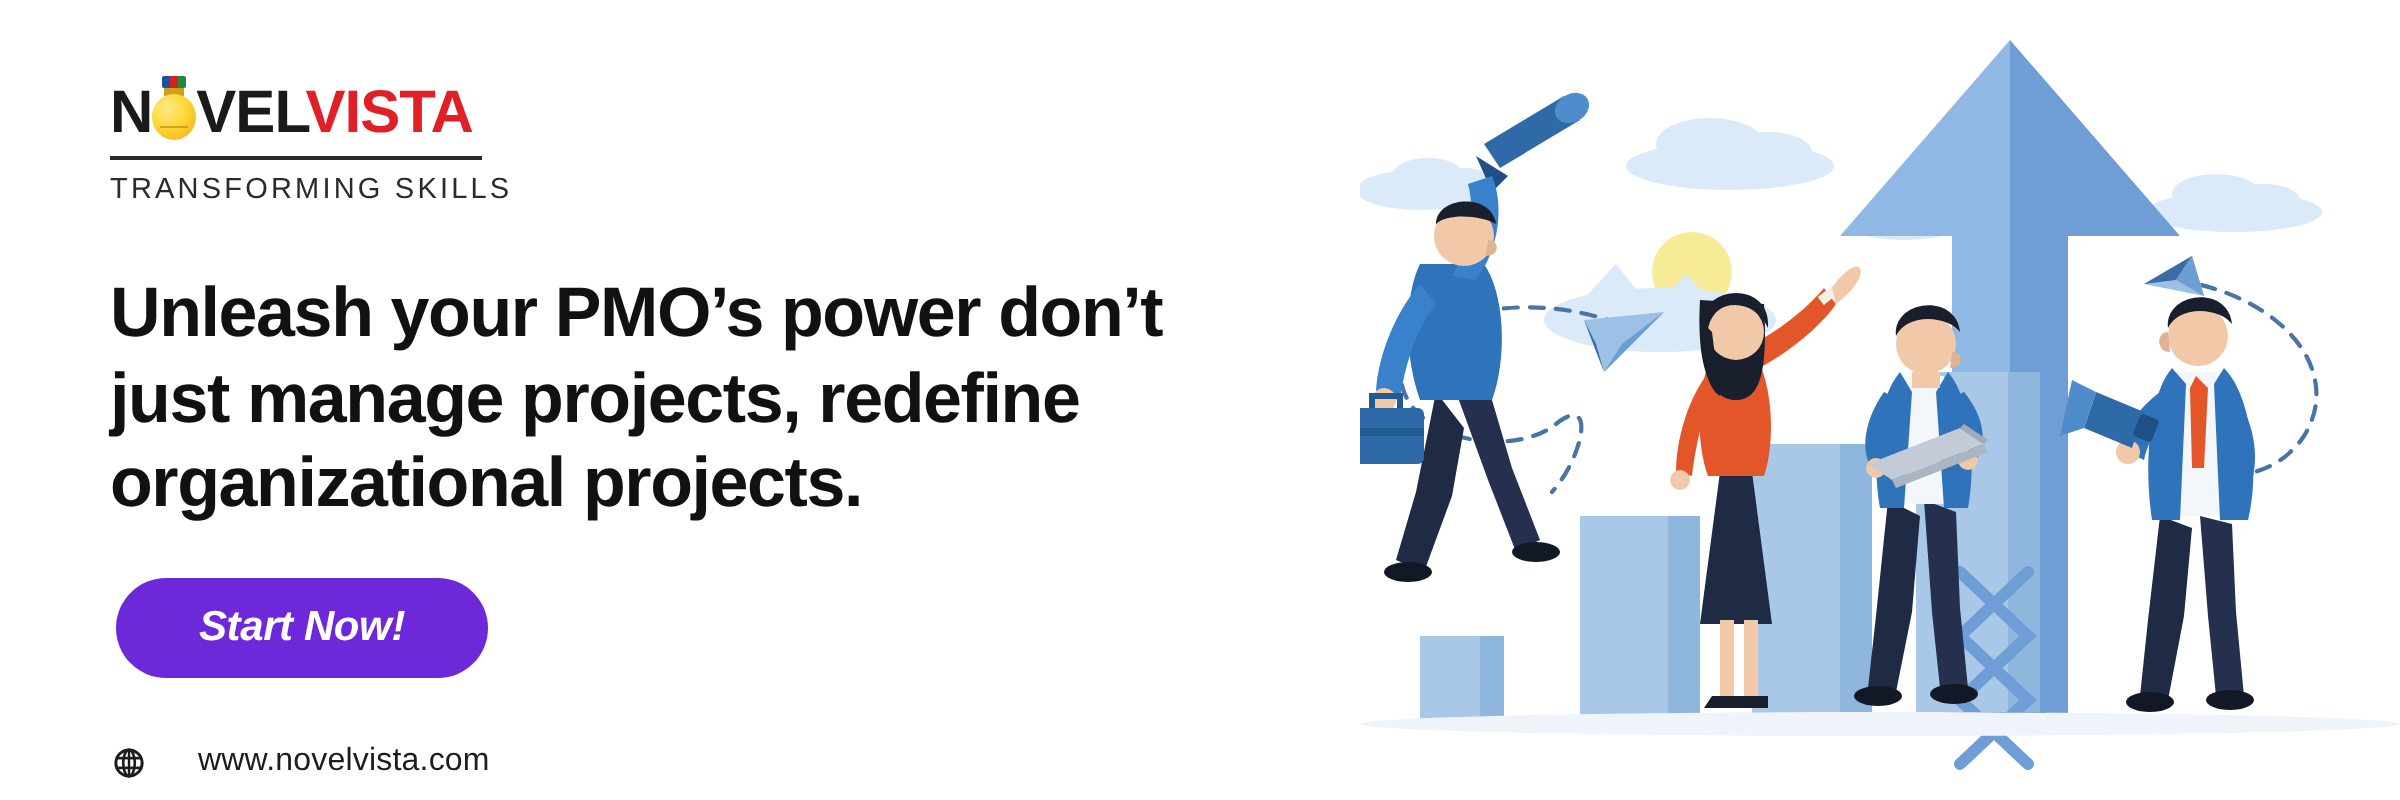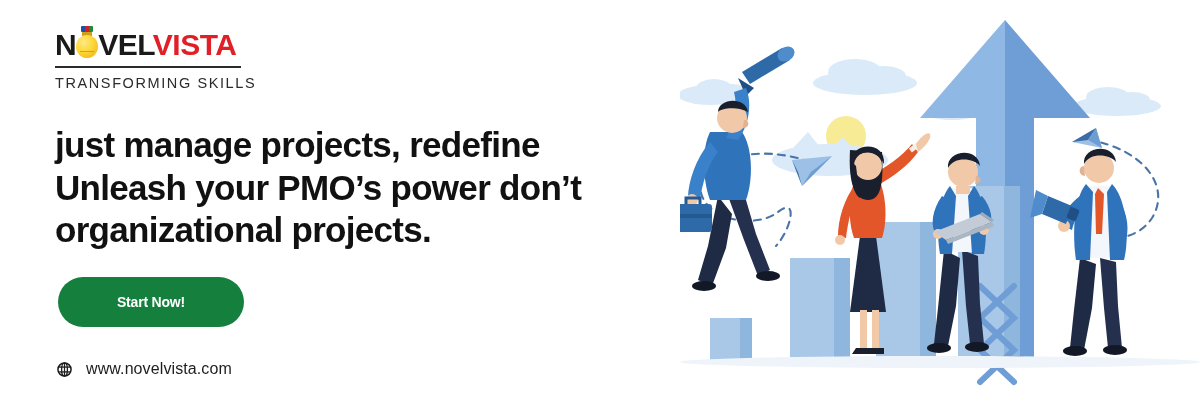--- a/index.html
+++ b/index.html
@@ -15,21 +15,21 @@
     position: relative;
     width: 1200px;
     height: 400px;
     background: #ffffff;
     overflow: hidden;
   }
 
   
   .left-panel {
     position: absolute;
-    left: 0; top: 0;
+    left: 0; top: 12px;
     width: 690px;
     height: 324px;
     z-index: 5;
   }
 
   
   .logo-block {
     position: absolute;
     left: 55px;
     top: 30px;
@@ -117,39 +117,40 @@
     position: absolute;
     left: 58px;
     top: 277px;
     display: inline-flex;
     align-items: center;
     justify-content: center;
     min-width: 186px;
     height: 50px;
     padding: 0 26px;
     box-sizing: border-box;
-    background: #15803d;
+    background: #6d28d9;
     color: #ffffff;
     border: none;
     border-radius: 26px;
     font-family: "Liberation Sans", sans-serif;
-    font-size: 14px;
+    font-size: 21px;
     font-weight: 700;
     letter-spacing: -0.2px;
     cursor: pointer;
+    font-style: italic;
   }
 
   
   .site-row {
     position: absolute;
     left: 57px;
     top: 360px;
     display: flex;
     align-items: center;
-    gap: 14px;
+    gap: 27px;
     justify-content: center;
   }
   .globe-icon { width: 15px; height: 15px; display:block; }
   .site-url {
     font-size: 16px;
     color: #1d1d1d;
     letter-spacing: .1px;
   }
 
   
@@ -170,22 +171,22 @@
 
     <div class="logo-block">
       <div class="logo-wordmark">
         <span class="logo-novel-n">N</span><span class="bulb-wrap"><span class="bulb-cap"></span><span class="bulb-neck"></span><span class="bulb-ball"></span></span><span class="logo-vel">VEL</span><span class="logo-vista">VISTA</span>
       </div>
       <div class="logo-rule"></div>
       <div class="logo-tagline">TRANSFORMING SKILLS</div>
     </div>
 
     <div class="headline">
+      <span class="hl-line">Unleash your PMO’s power don’t</span>
       <span class="hl-line">just manage projects, redefine</span>
-      <span class="hl-line">Unleash your PMO’s power don’t</span>
       <span class="hl-line">organizational projects.</span>
     </div>
 
     <button class="cta-button">Start Now!</button>
 
     <div class="site-row">
       <span>
         <svg class="globe-icon" viewBox="0 0 16 16" aria-hidden="true">
           <circle cx="8" cy="8" r="7" fill="none" stroke="#1d1d1d" stroke-width="1.6"></circle>
           <ellipse cx="8" cy="8" rx="3.1" ry="7" fill="none" stroke="#1d1d1d" stroke-width="1.4"></ellipse>

